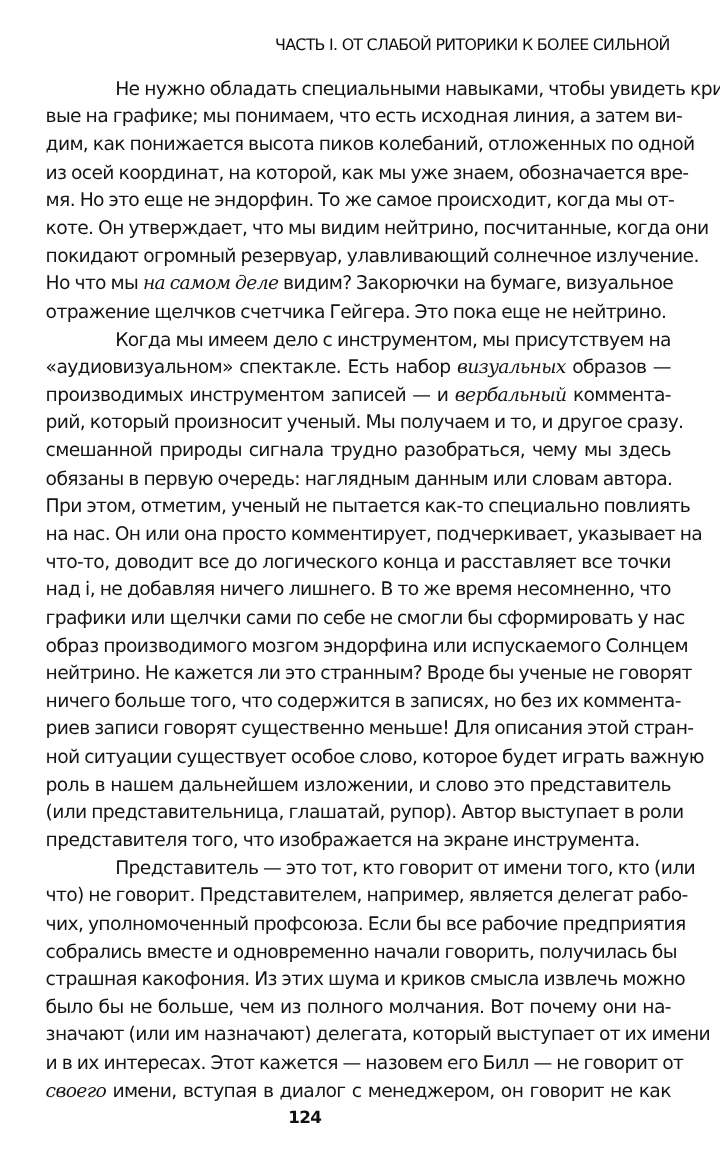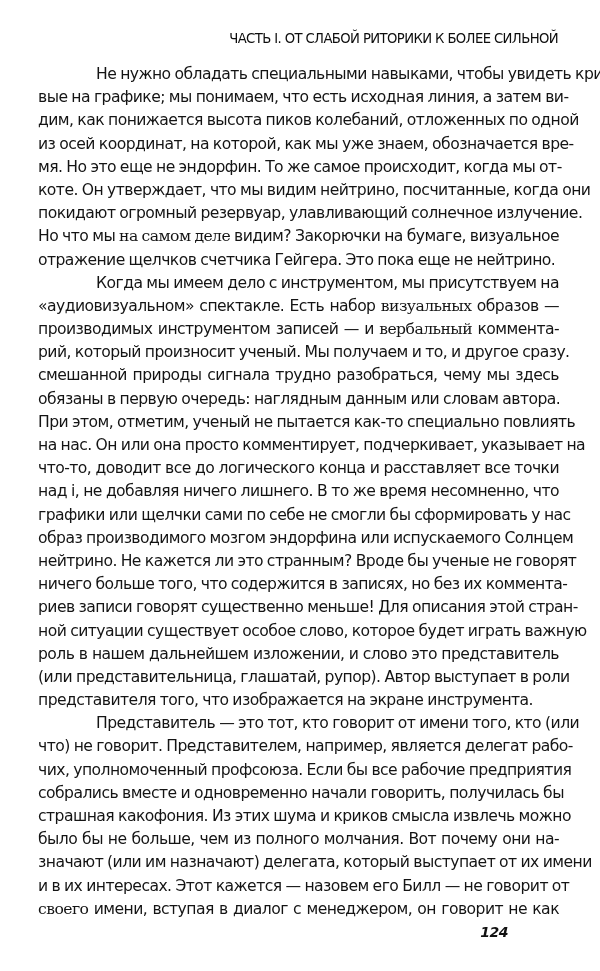--- a/index.html
+++ b/index.html
@@ -48,38 +48,38 @@
       height: 23.2px;
     }
     .line.last {
       text-align-last: left;
     }
     .line.indent {
       padding-left: 58px;
     }
     .it {
       font-family: "DejaVu Serif", serif;
+      font-style: italic;
       font-weight: normal;
       margin-top: 32px;
     }
     .bd {
       font-weight: normal;
     }
     .page-number {
       position: absolute;
       top: 924px;
       left: 0;
       width: 508px;
-      text-align: right;
+      text-align: center;
       font-family: "DejaVu Sans", sans-serif;
       font-weight: bold;
       font-size: 14px;
       letter-spacing: -0.5px;
       color: #111111;
-      font-style: italic;
     }
   </style>
 </head>
 <body>
 
 <div>
   <div class="running-header">ЧАСТЬ I. ОТ СЛАБОЙ РИТОРИКИ К БОЛЕЕ СИЛЬНОЙ</div>
 
   <div class="body-text" id="body-text">
       <div>

